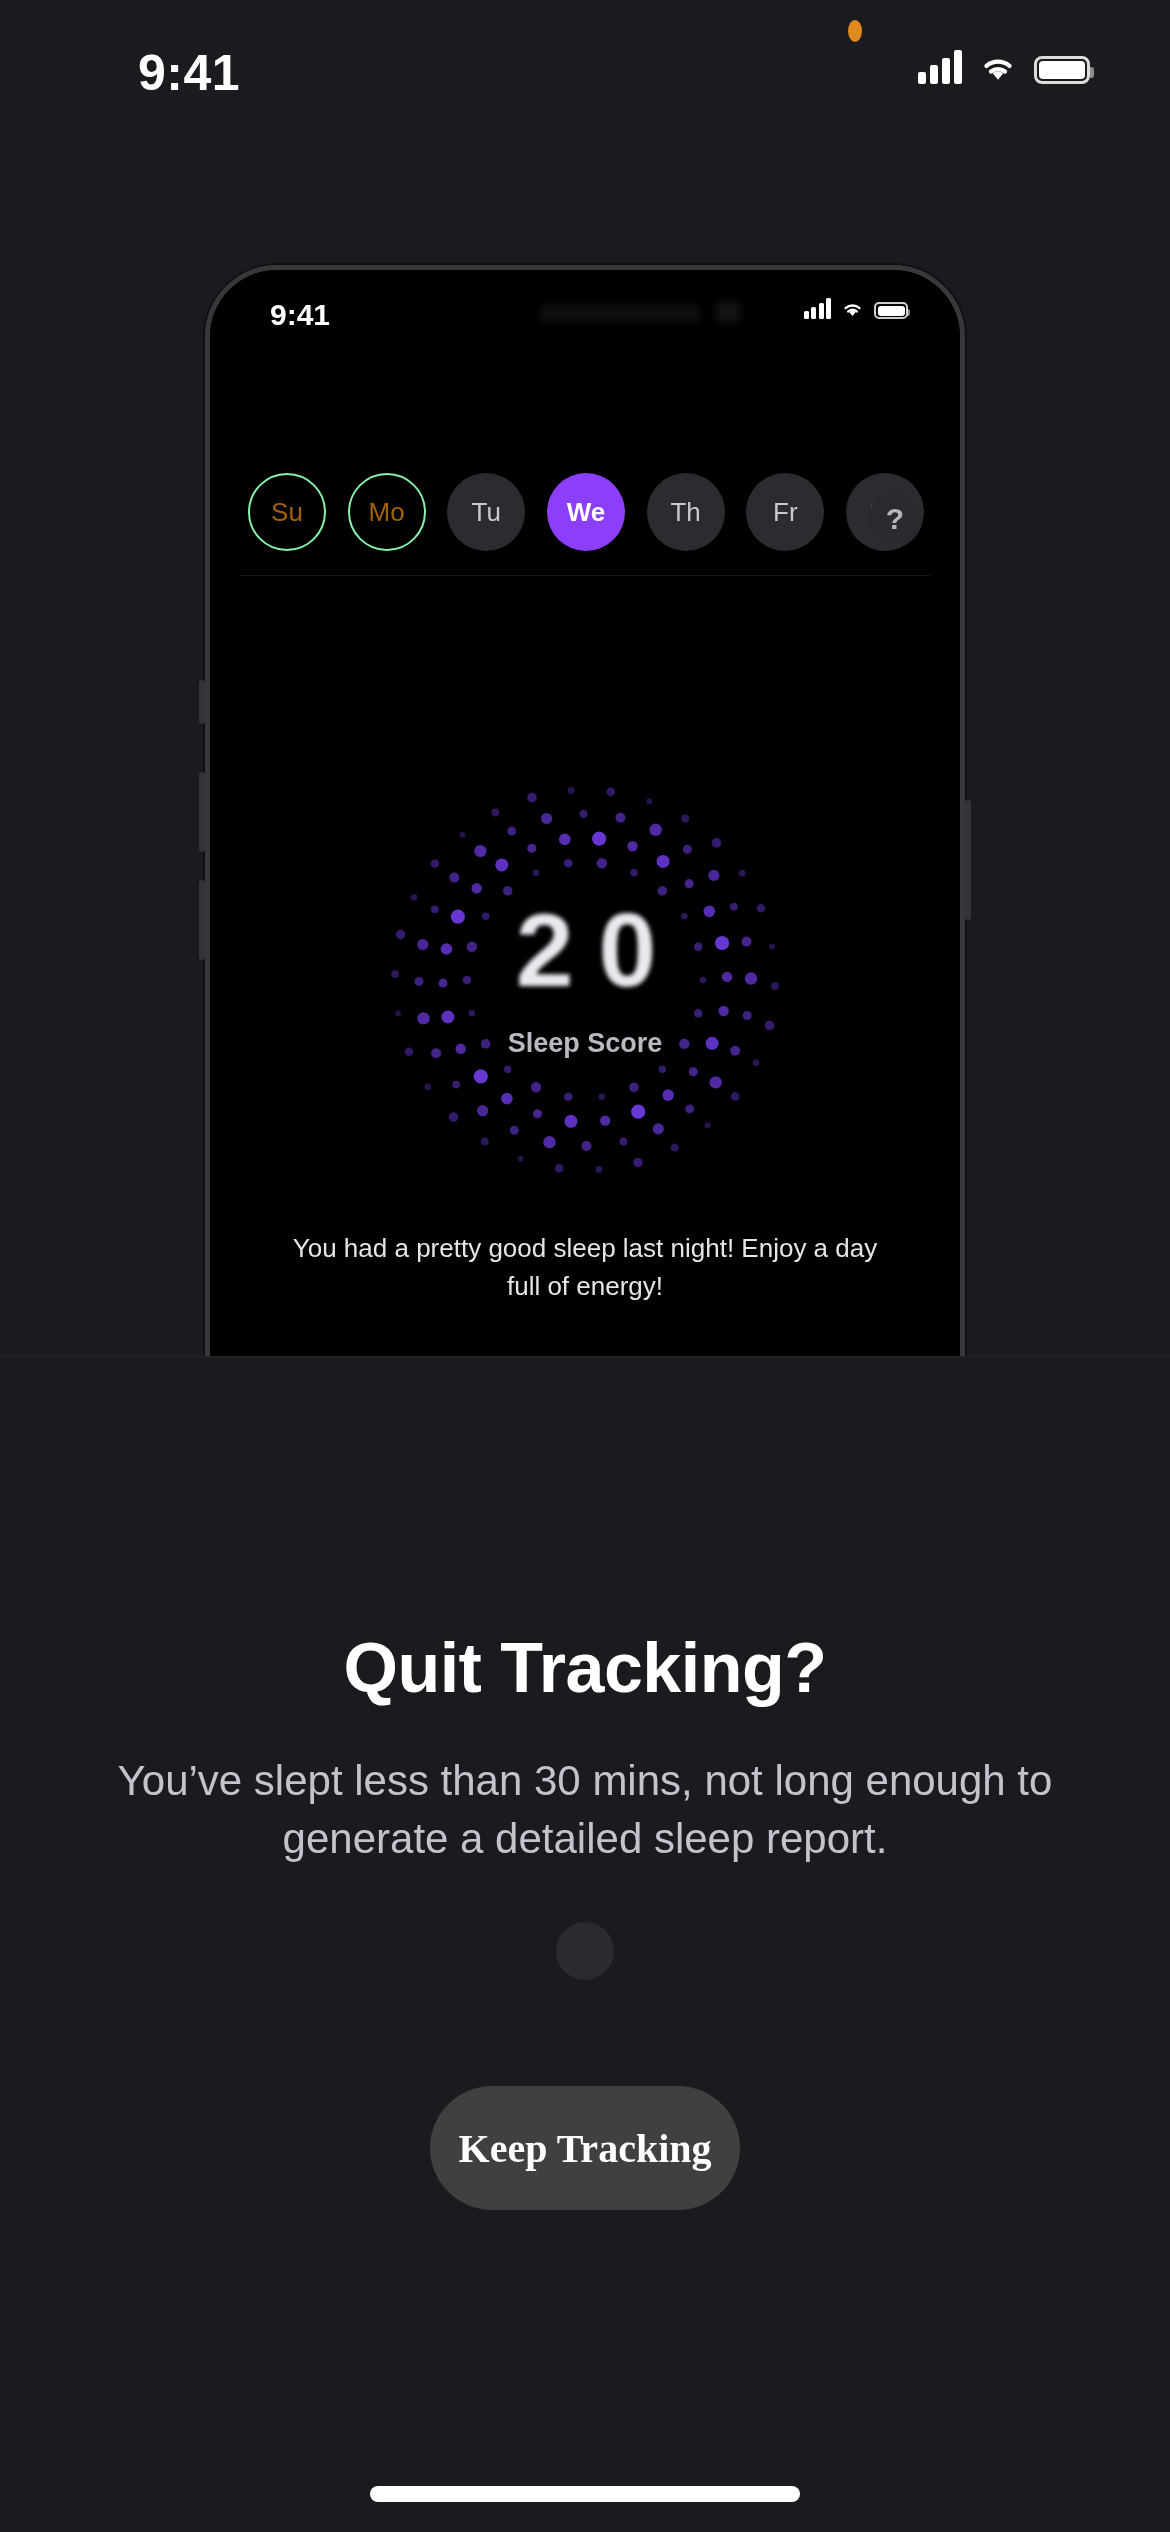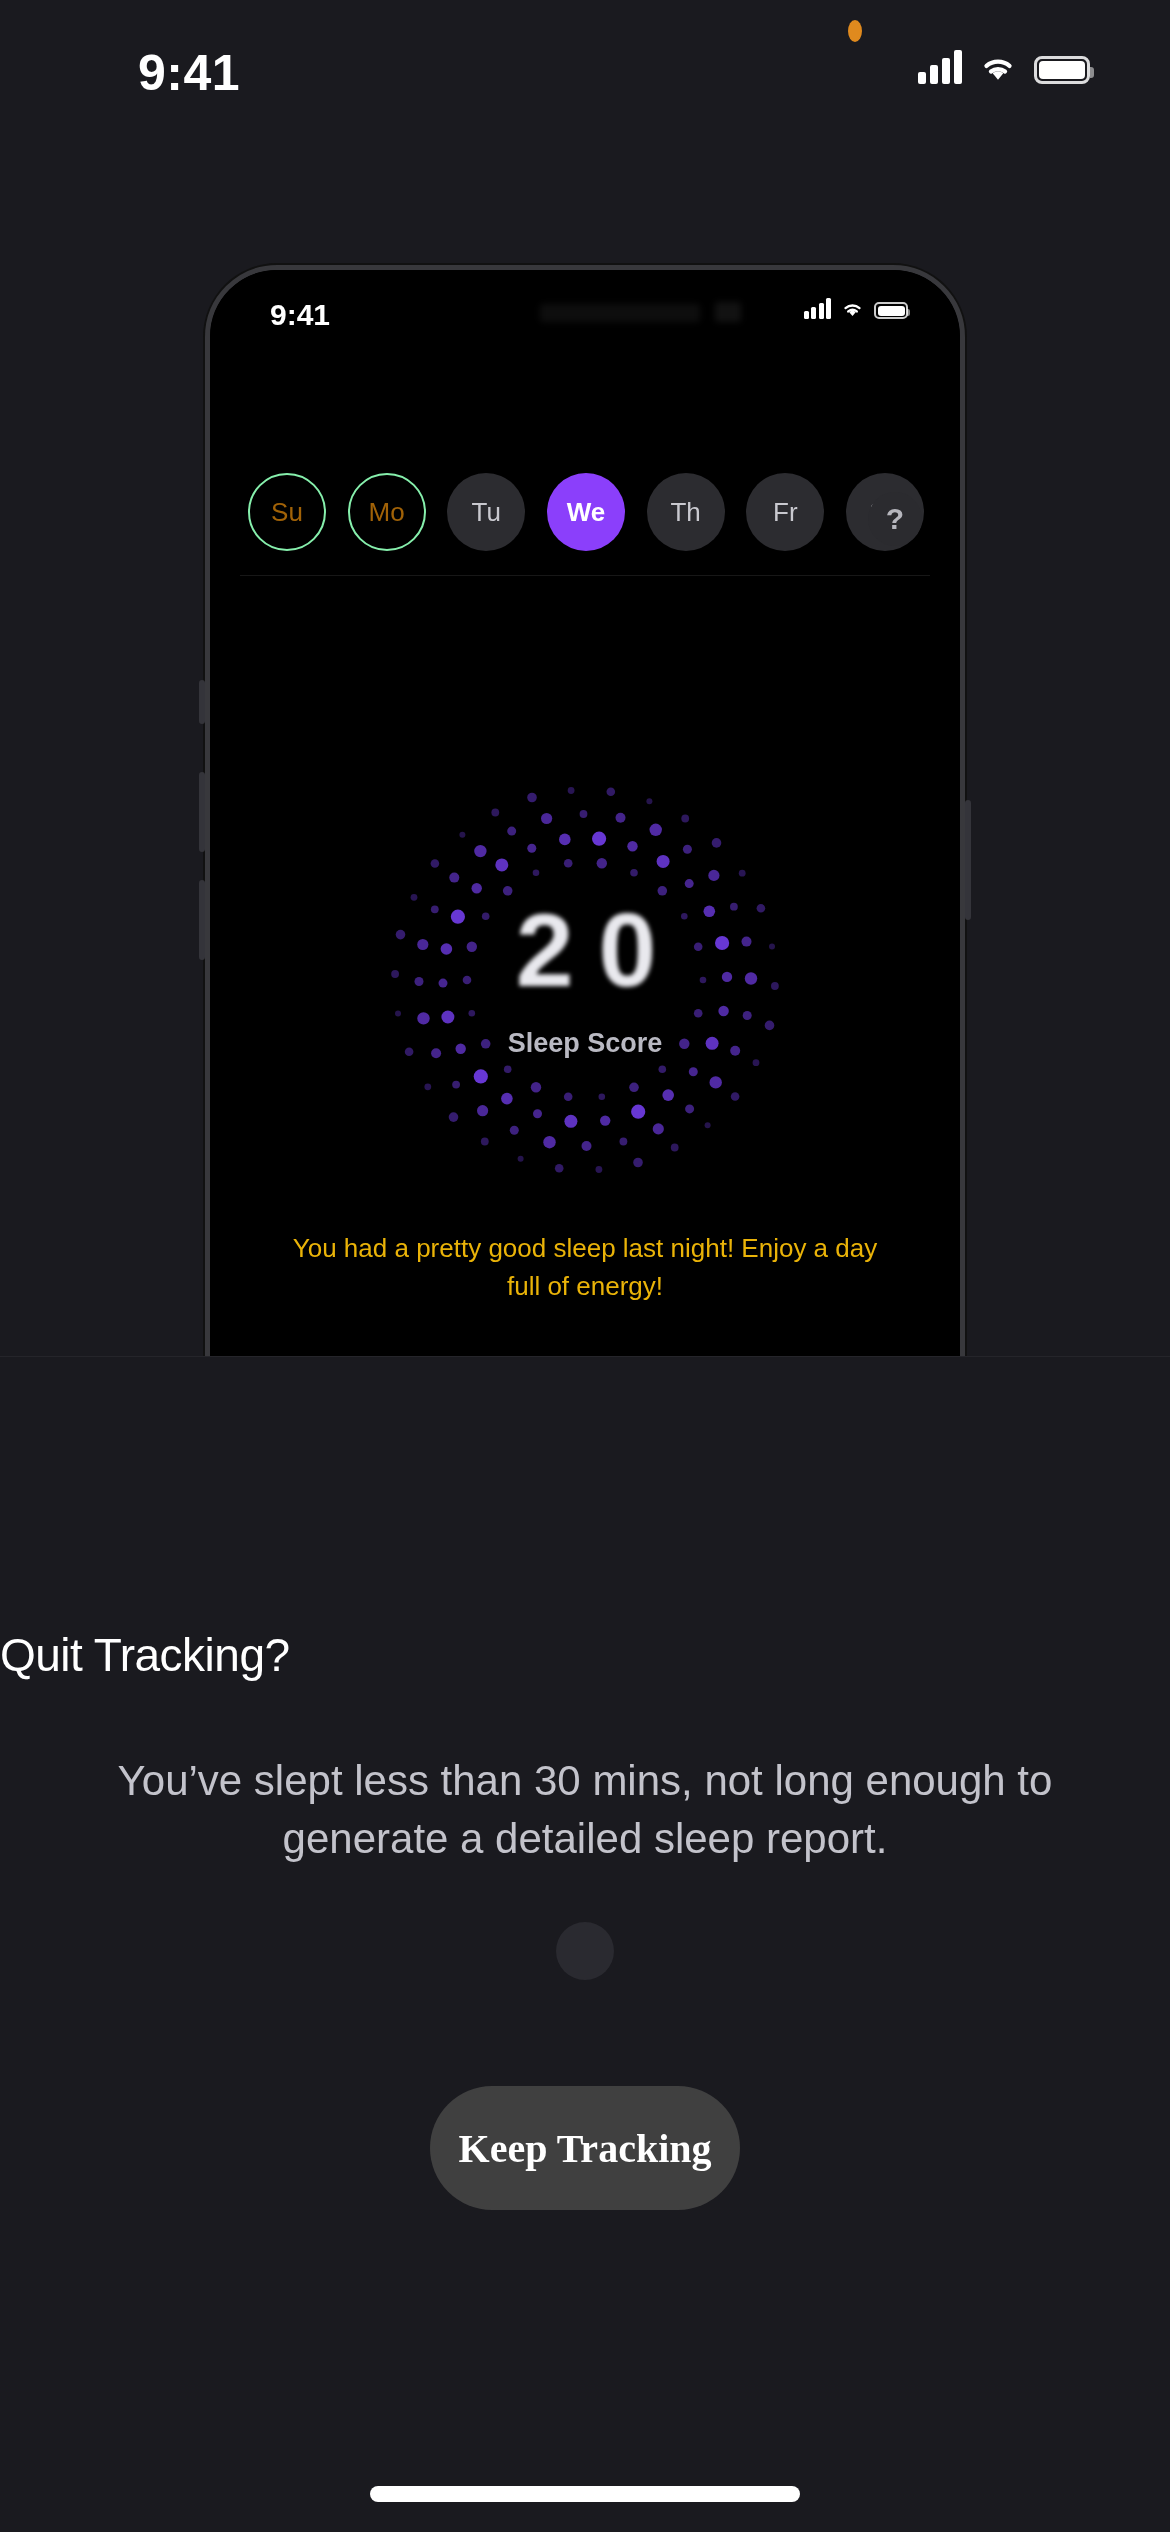--- a/index.html
+++ b/index.html
@@ -129,32 +129,32 @@
     filter:blur(2.2px); letter-spacing:-2px;
   }
   .score-label {
     position:absolute; left:0; right:0; top:258px; text-align:center;
     font-size:27px; color:#b9b9c2;font-weight:bold;
   }
 
   
   .in-msg {
     position:absolute; left:68px; top:960px; width:614px;
-    text-align:center; font-size:26px; line-height:1.45; color:#eab308;
+    text-align:center; font-size:26px; line-height:1.45; color:#e5e5e5;
   }
 
   
   .sheet {
     position:absolute; left:0; top:1356px; width:1170px; height:1176px;
     background:#1a1a1f; z-index:40;
   }
   .sheet-top-line { position:absolute; left:0; top:0; width:1170px; height:1px; background:rgba(255,255,255,0.05); }
   .sheet-title {
-    position:absolute; left:0; right:0; top:272px; 
-    font-size:46px; font-weight:400; color:#ffffff; letter-spacing:-0.5px;
+    position:absolute; left:0; right:0; top:272px; text-align:center;
+    font-size:70px; font-weight:700; color:#ffffff; letter-spacing:-0.5px;
   }
   .sheet-body {
     position:absolute; left:96px; top:396px; width:978px;
     text-align:center; font-size:42px; line-height:1.38; color:#c3c3cb;
   }
   .sheet-dot {
     position:absolute; left:50%; top:566px; transform:translateX(-50%);
     width:58px; height:58px; border-radius:50%; background:#2a2a30;
   }
   .primary-btn {

